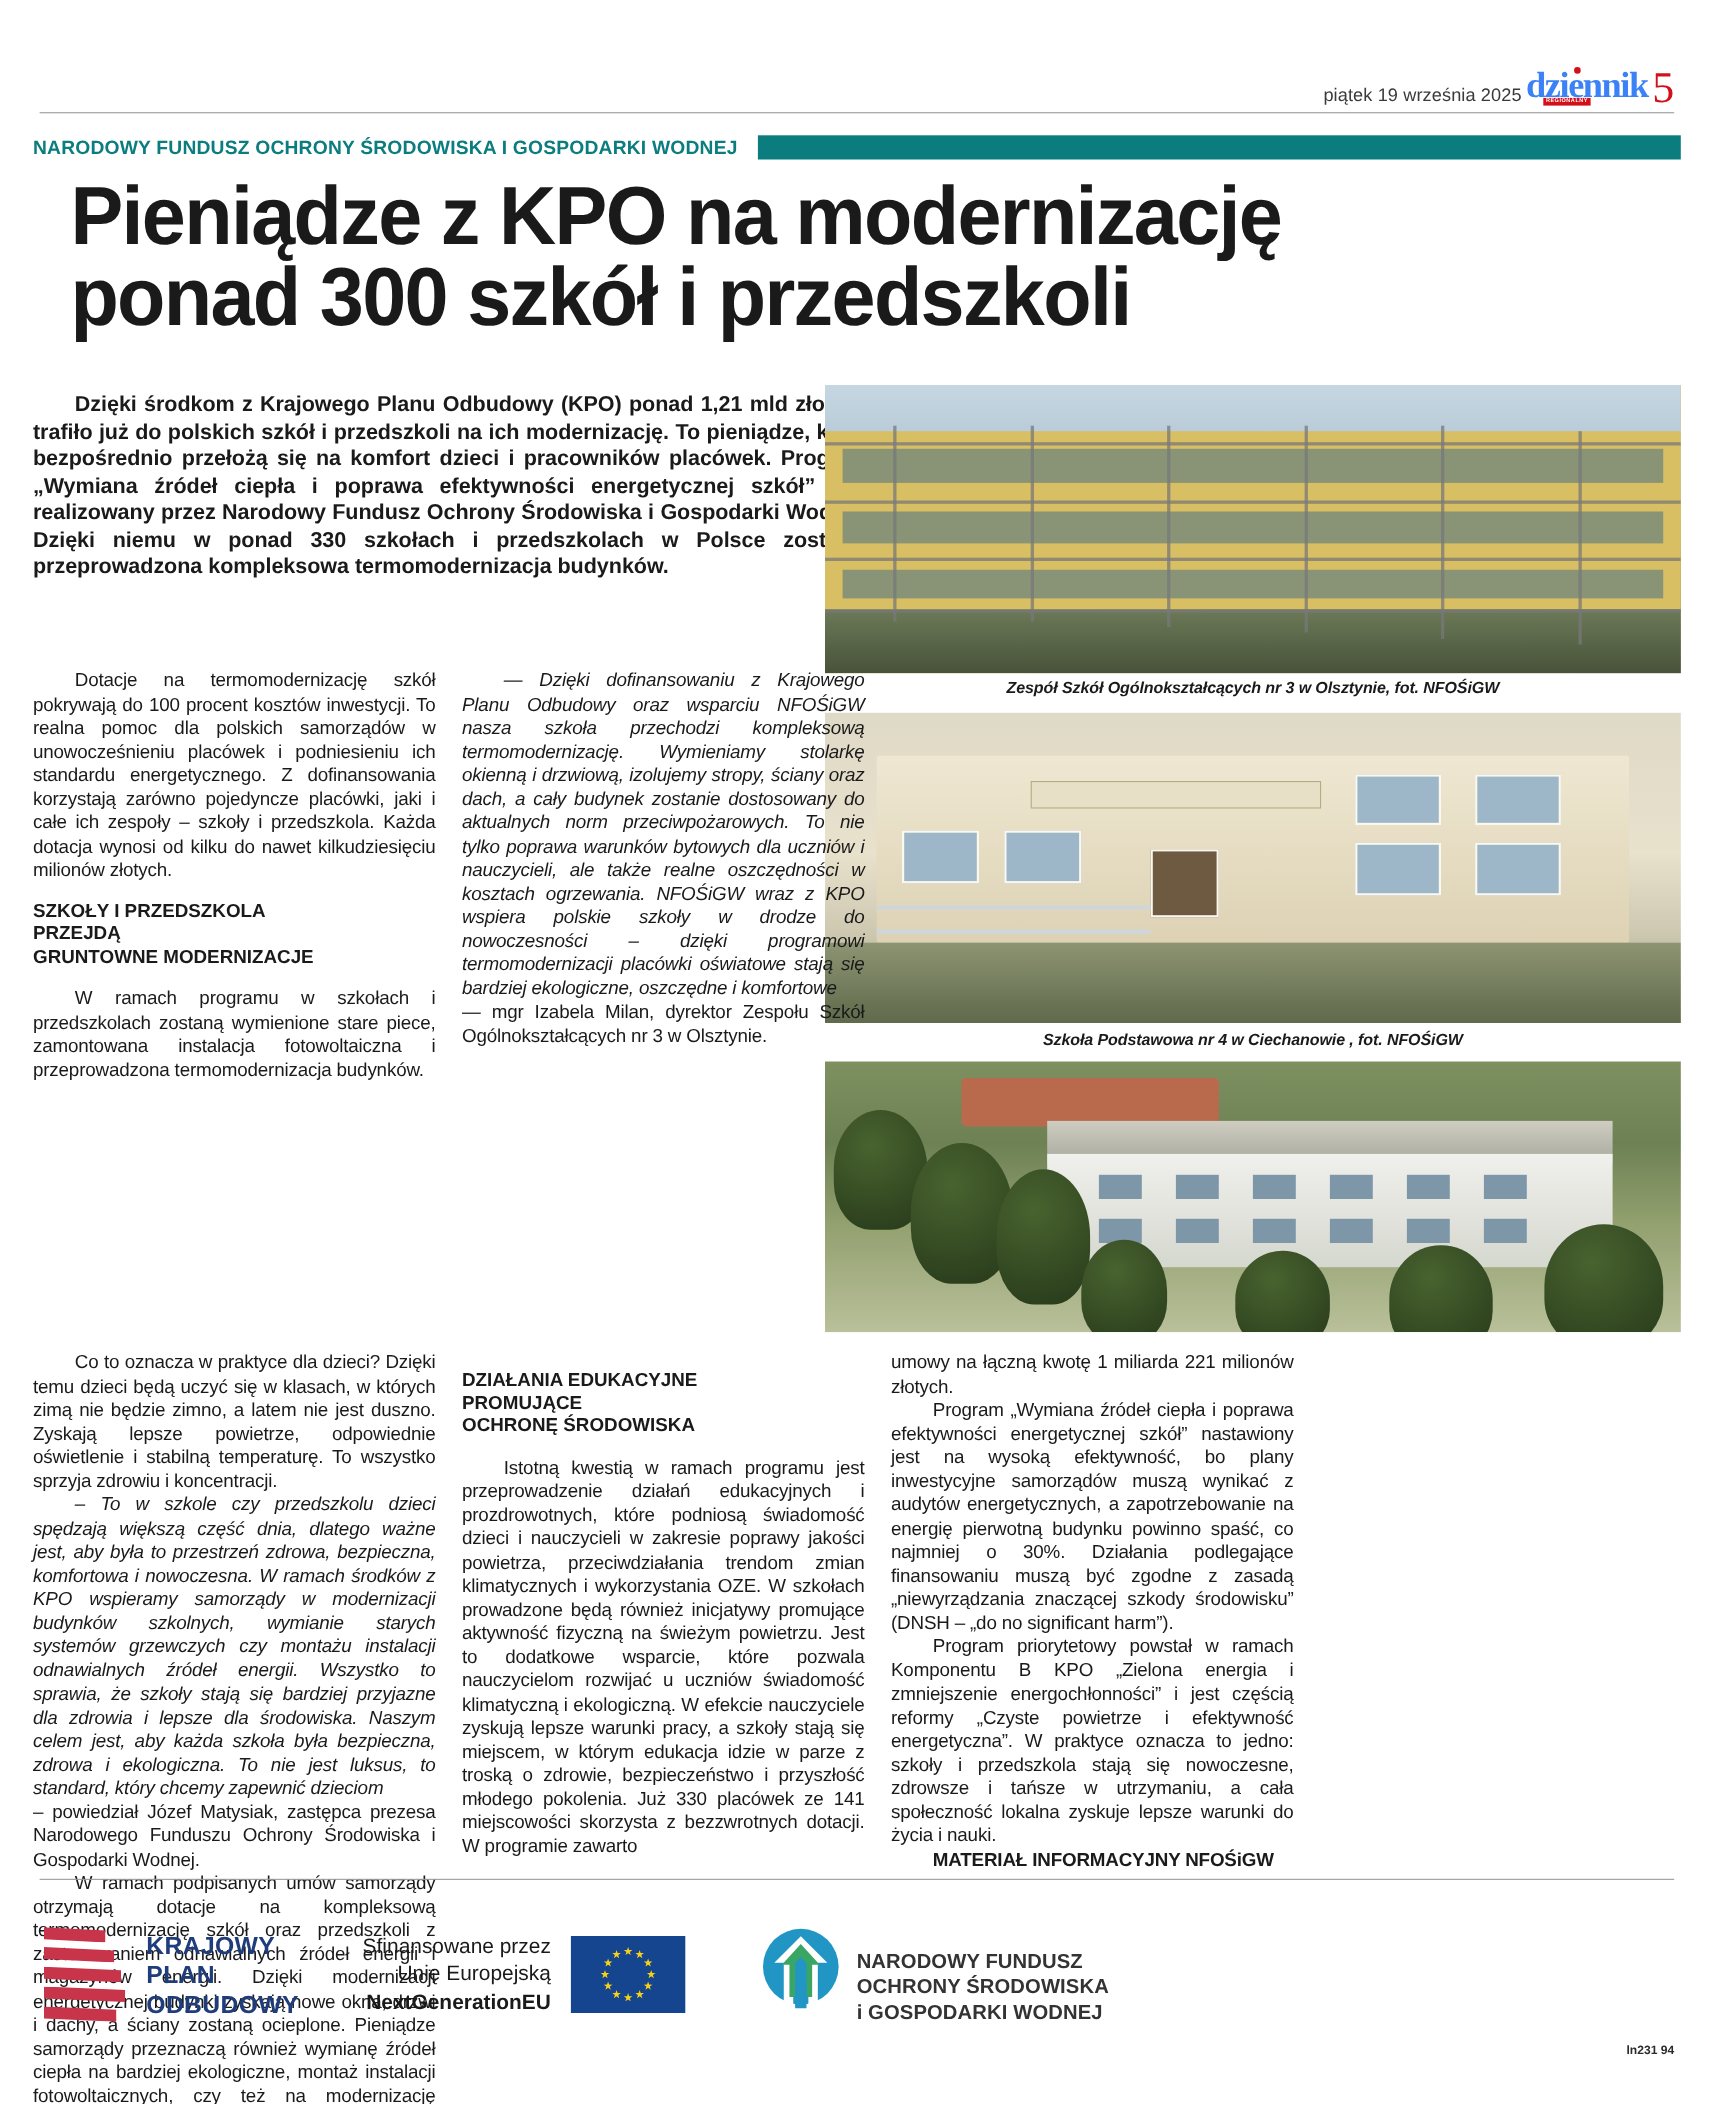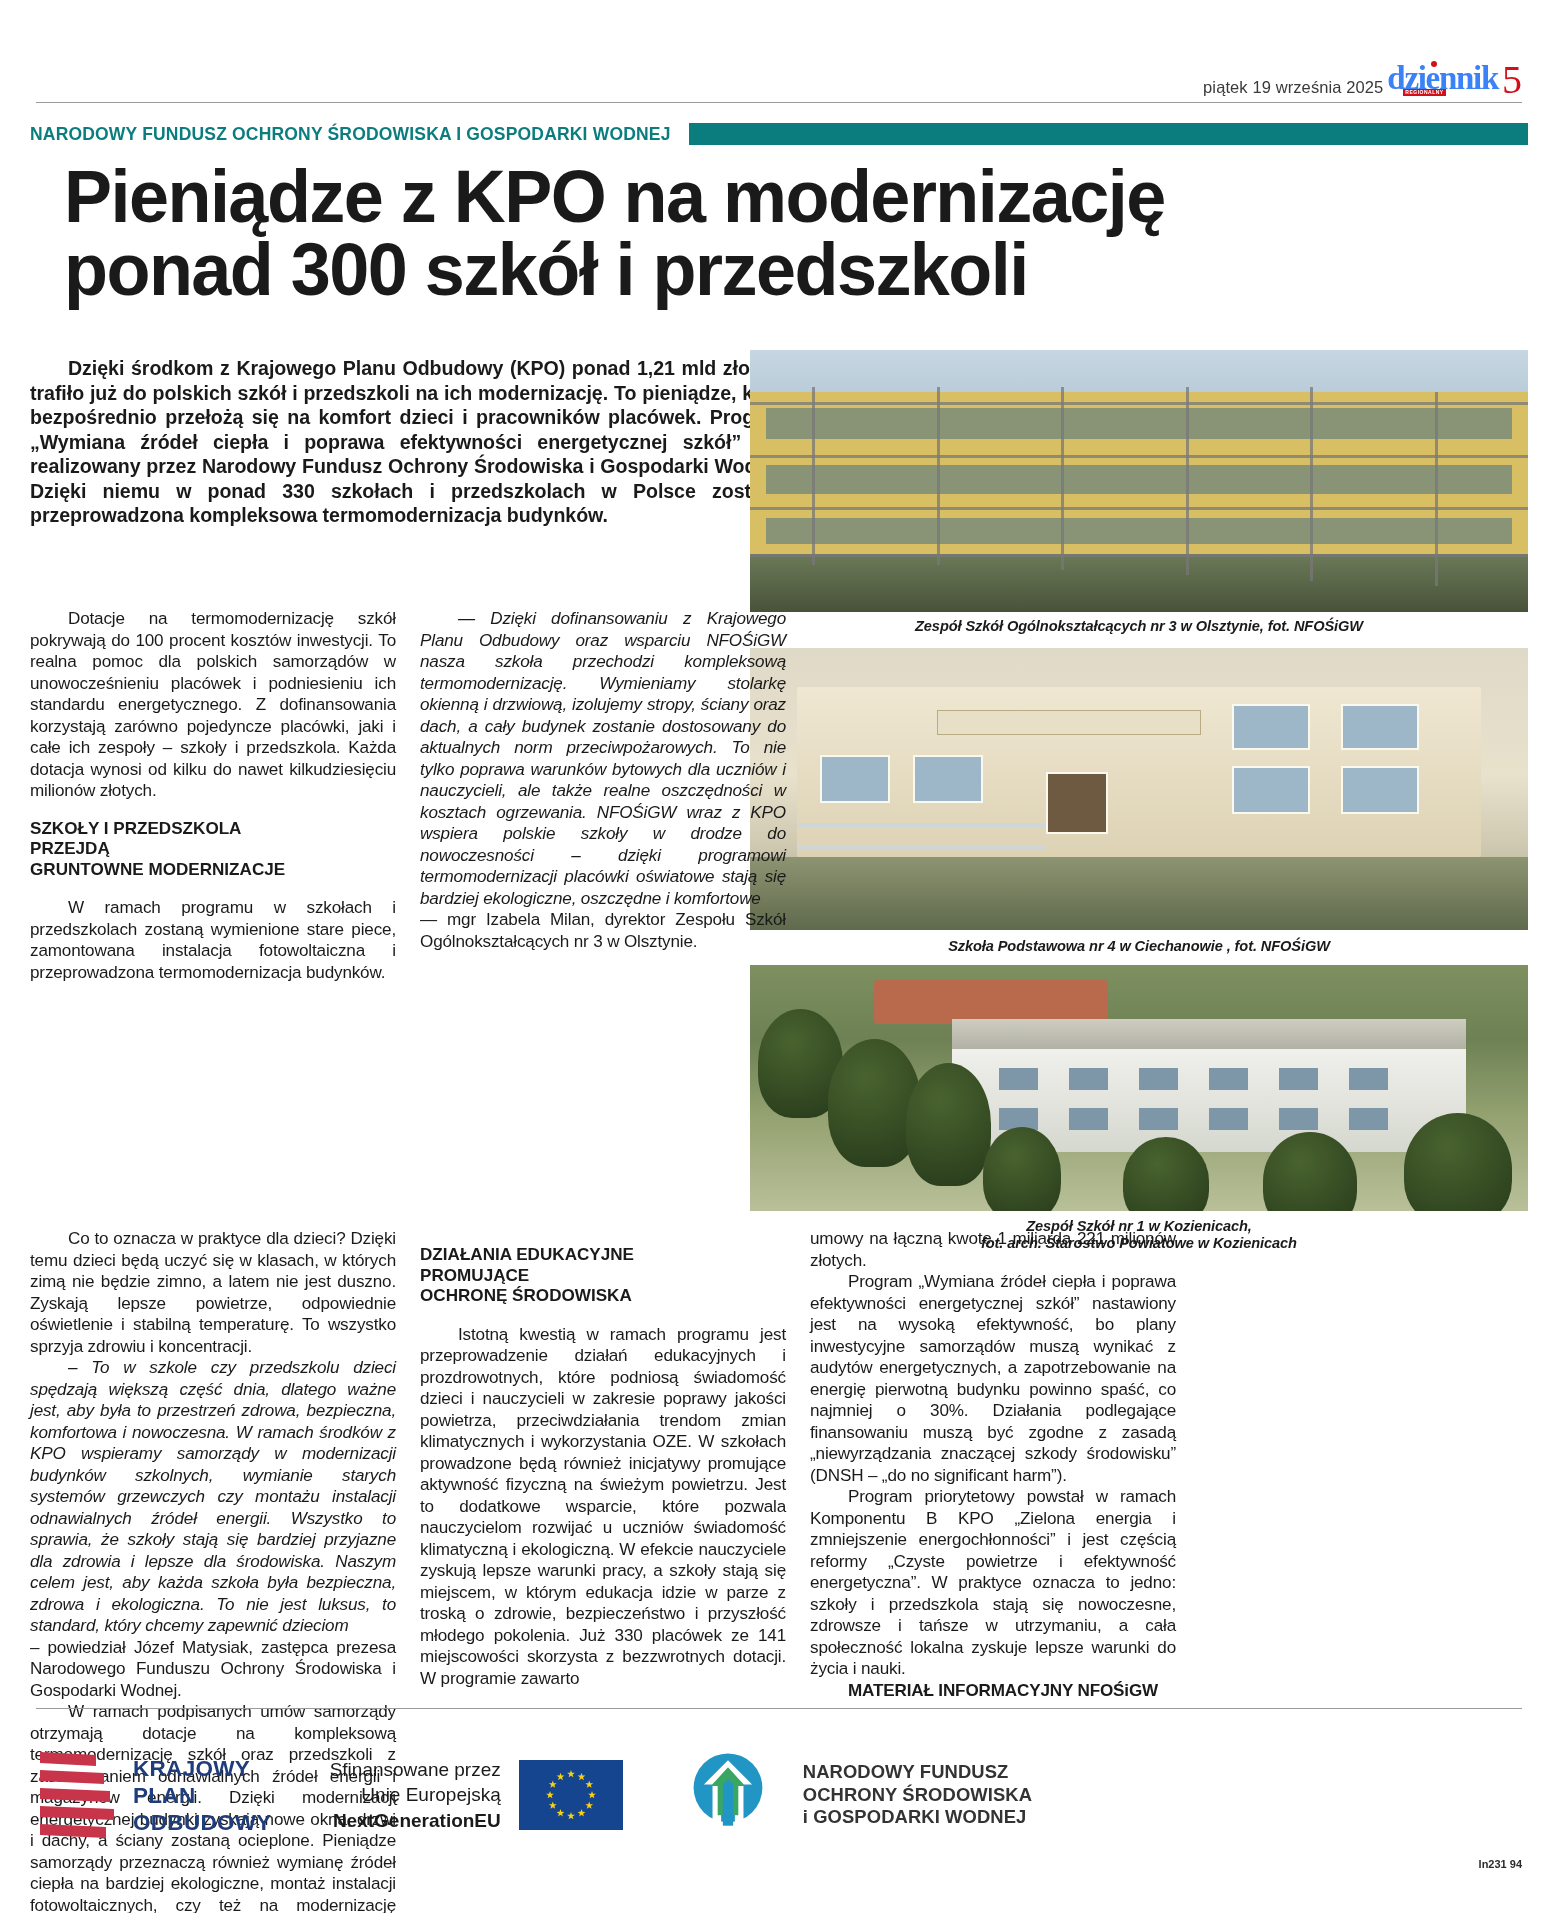--- a/index.html
+++ b/index.html
@@ -164,21 +164,21 @@
   .pl-text { font-size: 20px; line-height: 1.3; color:#1a1a1a; }
 
   
   .eu-wrap { display:flex; align-items:center; gap:18px; margin-left: 58px; }
   .eu-text { font-size: 19px; line-height: 1.32; text-align: right; color:#1a1a1a; }
   .eu-text .b { font-weight: bold; }
   .eu-flag { position: relative; width: 104px; height: 70px; background:#15458f; }
   .eu-flag svg { position:absolute; left:0; top:0; }
 
   
-  .nf-wrap { display:flex; align-items:center; gap:32px; margin-left: 62px; }
+  .nf-wrap { display:flex; align-items:flex-end; gap:8px; margin-left: 62px; }
   .nf-text {
     font-size: 18.4px; font-weight: bold; color: #333; line-height: 1.24;
     letter-spacing: .1px;
   }
   .ref-code {
     position: absolute; right: 36px; top: 1858px;
     font-size: 11px; font-weight: bold; color: #2b2b2b; margin-left: 25px;
   }
 </style>
 </head>
@@ -261,24 +261,20 @@
     <div class="winr" style="left:68%;top:58%;width:5%;height:9%"></div>
     <div class="winr" style="left:77%;top:58%;width:5%;height:9%"></div>
     <div class="tree" style="left:1%;top:18%;width:11%;height:44%"></div>
     <div class="tree" style="left:10%;top:30%;width:12%;height:52%"></div>
     <div class="tree" style="left:20%;top:40%;width:11%;height:50%"></div>
     <div class="tree" style="left:30%;top:66%;width:10%;height:38%"></div>
     <div class="tree" style="left:48%;top:70%;width:11%;height:36%"></div>
     <div class="tree" style="left:66%;top:68%;width:12%;height:40%"></div>
     <div class="tree" style="left:84%;top:60%;width:14%;height:46%"></div>
   </div>
-  <div class="caption" style="left:750px; top:1218px; width:778px;">
-    <div>Zespół Szkół nr 1 w Kozienicach,</div>
-    <div>fot. arch. Starostwo Powiatowe w Kozienicach</div>
-  </div>
 
   <div class="col" id="c1">
       <p>Dotacje na termomodernizację szkół pokrywają do 100 procent kosztów inwestycji. To realna pomoc dla polskich samorządów w unowocześnieniu placówek i podniesieniu ich standardu energetycznego. Z dofinansowania korzystają zarówno pojedyncze placówki, jaki i całe ich zespoły – szkoły i przedszkola.  Każda dotacja wynosi od kilku do nawet kilkudziesięciu milionów złotych.</p>
       <div class="subhead">
         <div>SZKOŁY I PRZEDSZKOLA</div>
         <div>PRZEJDĄ</div>
         <div>GRUNTOWNE MODERNIZACJE</div>
       </div>
       <p>W ramach programu w szkołach i przedszkolach zostaną wymienione stare piece, zamontowana instalacja fotowoltaiczna i przeprowadzona termomodernizacja budynków.</p>
     </div>

